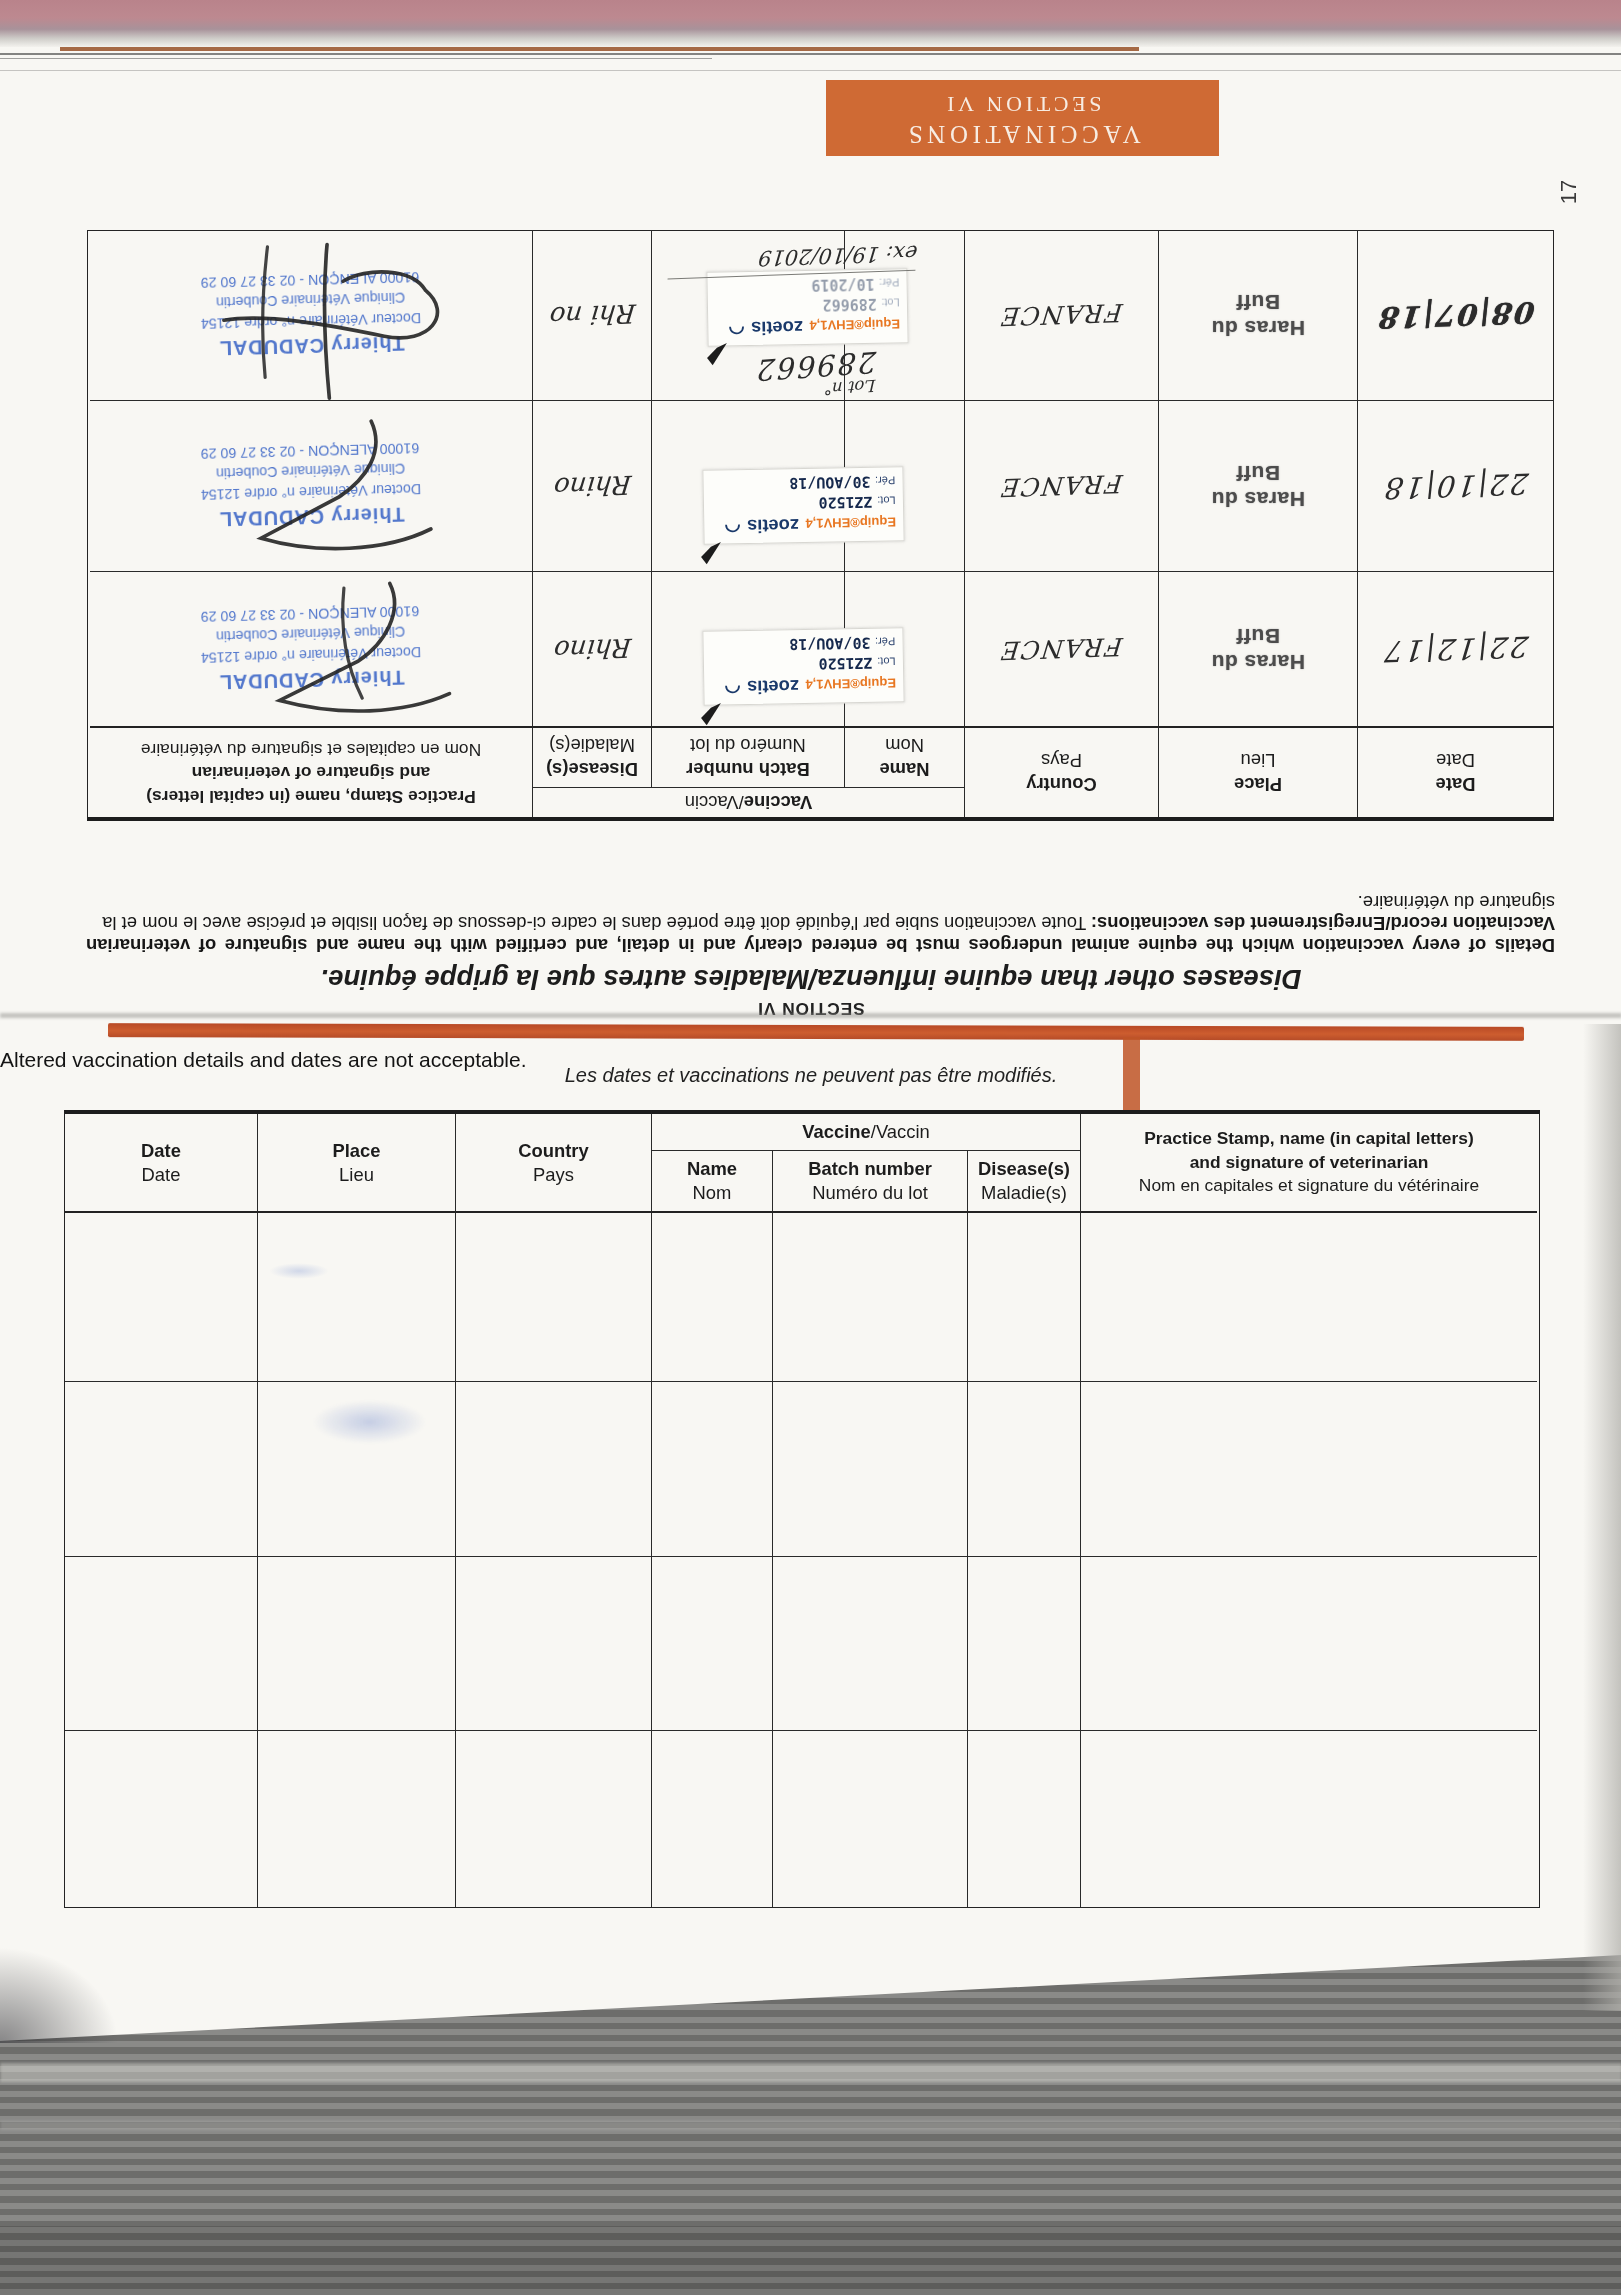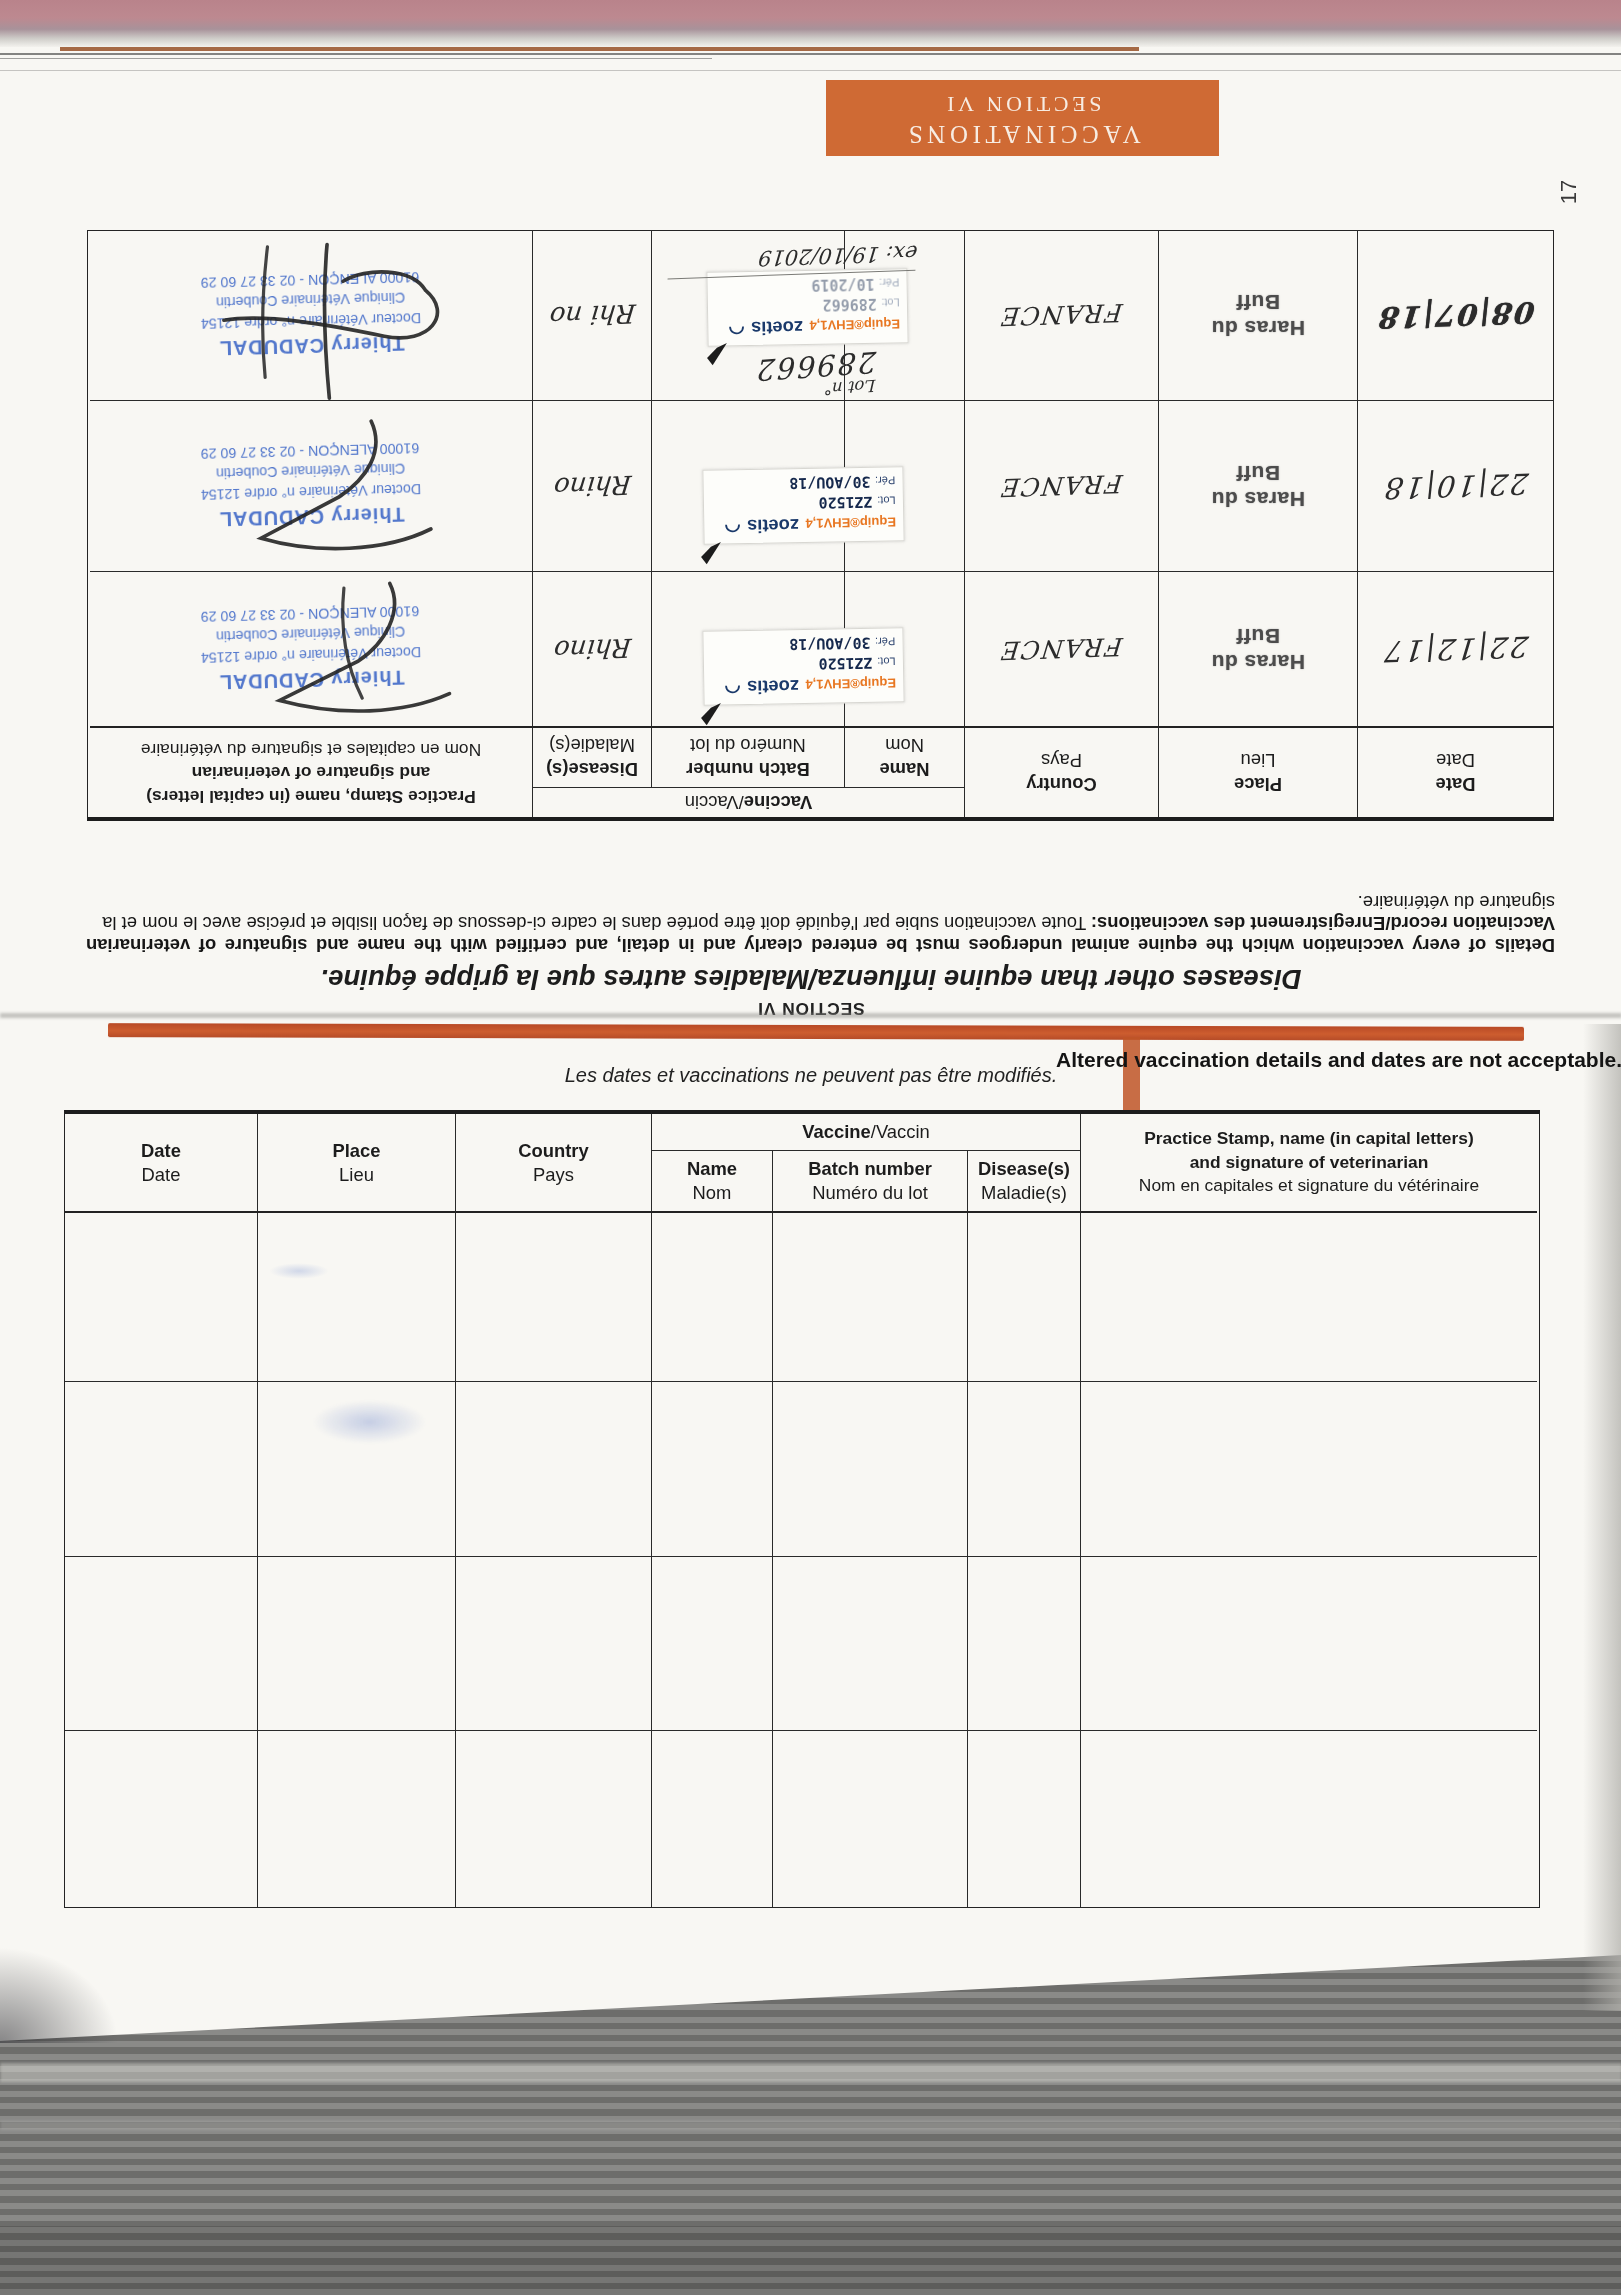--- a/index.html
+++ b/index.html
@@ -91,21 +91,21 @@
   .tick{position:absolute;}
 
   .lot-hw{position:absolute;color:#2c2c2c;font-family:"DejaVu Serif",serif;font-style:italic;
      transform:rotate(-4deg) skewX(-6deg);}
   .lot-hw .lbl{font-size:16.5px;display:block;}
   .lot-hw .val{font-size:29px;letter-spacing:1.8px;display:block;margin-top:-2.8px;}
   .exp-hw{position:absolute;font-family:"DejaVu Serif",serif;font-style:italic;font-size:21px;
      color:#2c2c2c;transform:rotate(-2deg) skewX(-8deg);border-top:1.4px solid #7a7a76;padding-top:4.6px;}
 
   
-  .notice1{width:100%;text-align:right;font-weight:700;font-size:21px;color:#141414;}
+  .notice1{width:100%;text-align:left;font-weight:400;font-size:21px;color:#141414;}
   .notice2{width:100%;text-align:center;font-style:italic;font-size:20px;color:#222;}
   .smudge{position:absolute;border-radius:50%;}
 </style>
 </head>
 <body>
 
 <div id="stripes" class="abs">
   <div class="abs band1"></div>
   <div class="abs band2"></div>
   <div class="abs dark"></div>

